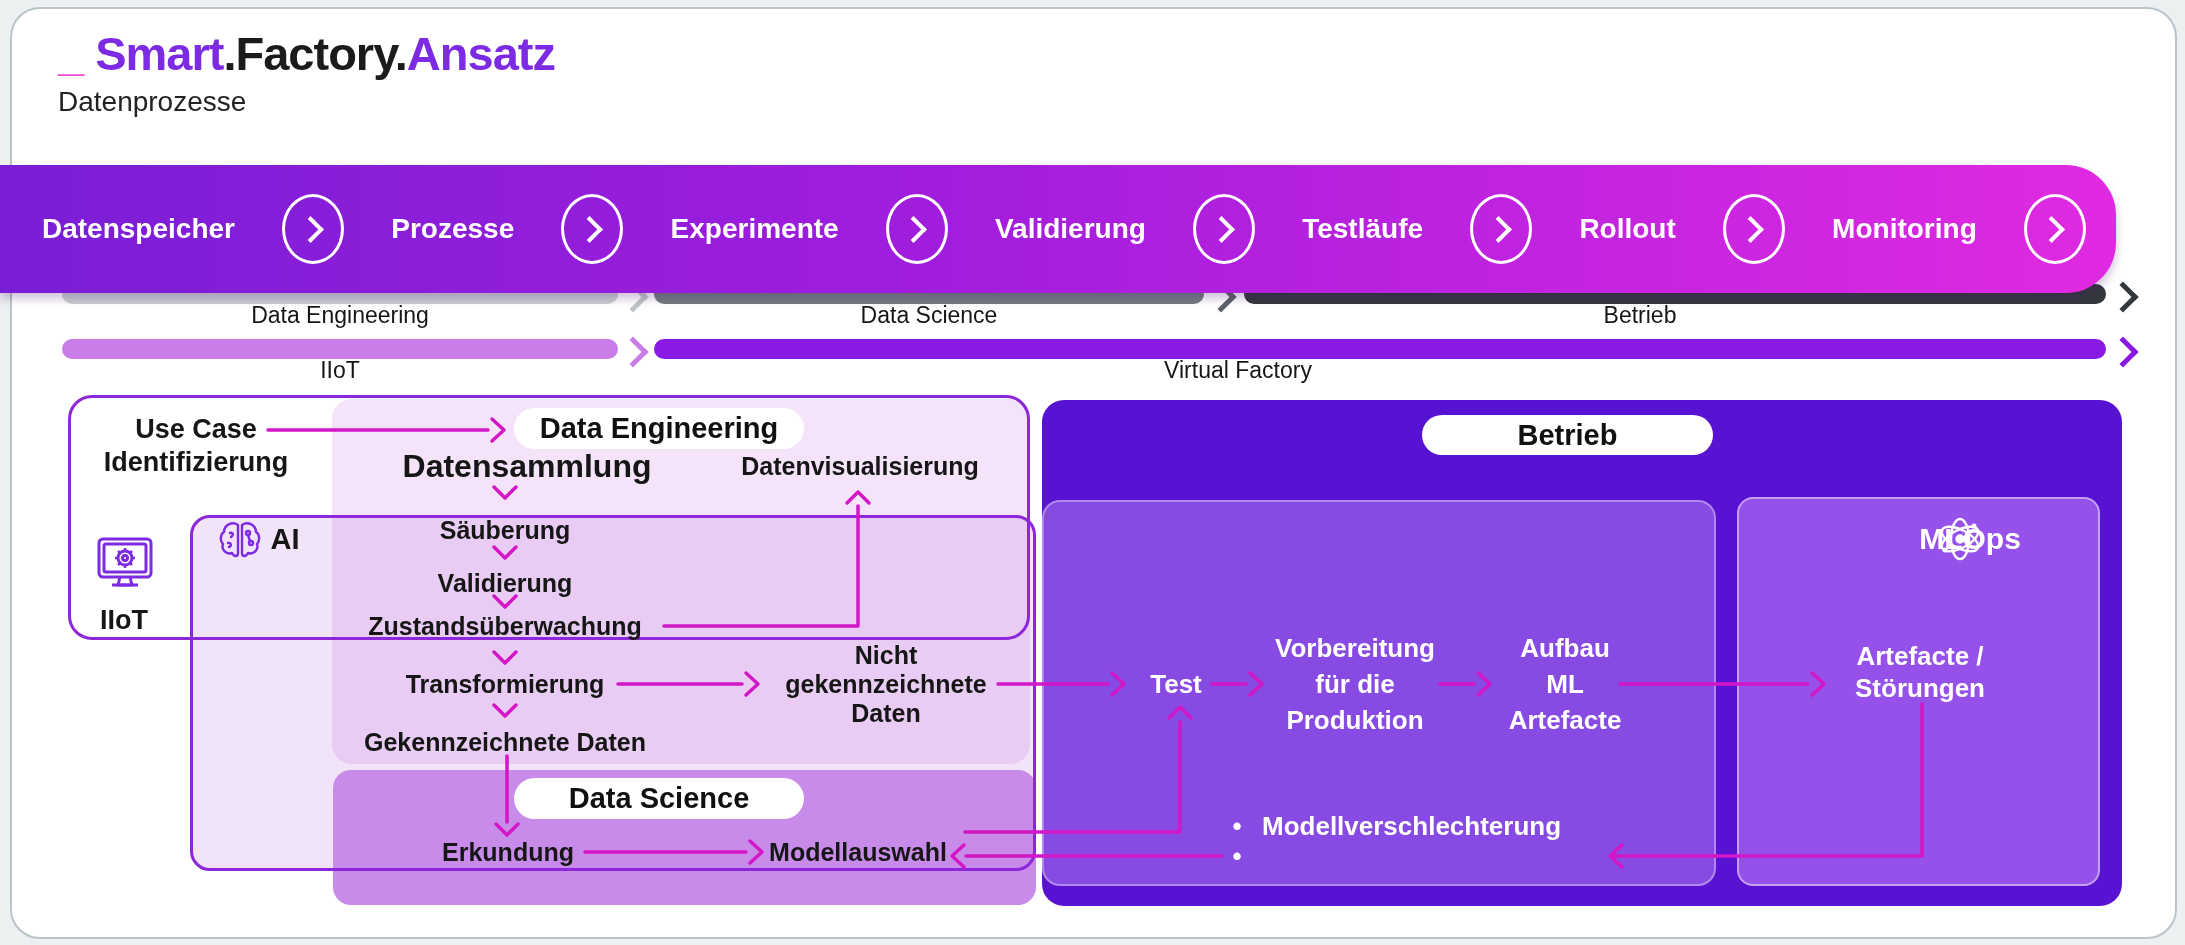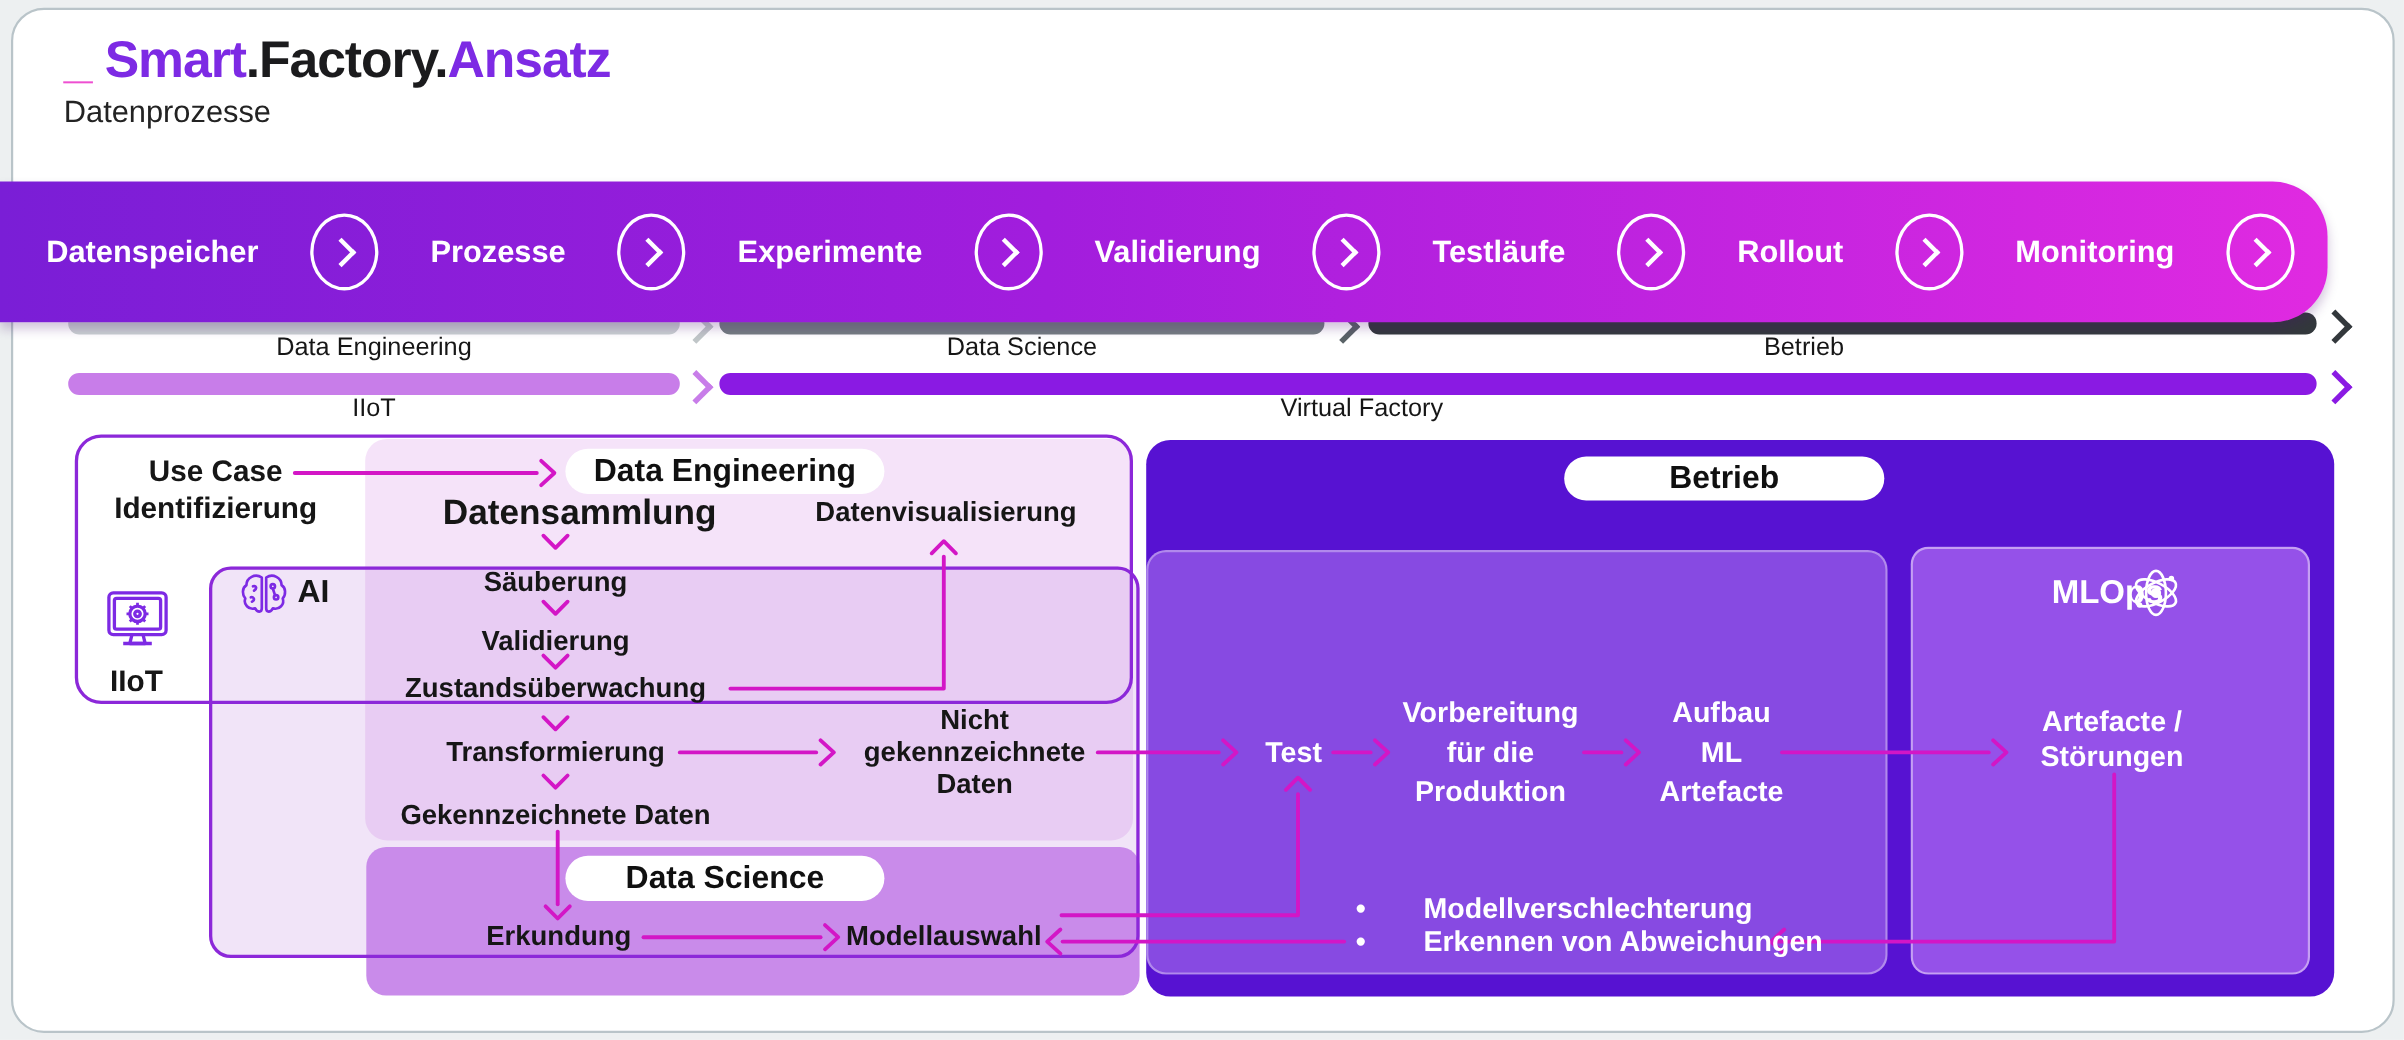--- a/index.html
+++ b/index.html
@@ -22,21 +22,21 @@
   .chev{width:15px;height:15px;border-top:4.5px solid #fff;border-right:4.5px solid #fff;
         transform:rotate(45deg);margin-left:-6px;}
   
   .seg{position:absolute;height:20px;border-radius:10px;}
   .sep{position:absolute;width:17px;height:17px;border-top:5px solid #000;border-right:5px solid #000;transform:rotate(45deg);}
   .bar-label{position:absolute;transform:translateX(-50%);font-size:23px;font-weight:500;color:#161616;white-space:nowrap;}
   
   .abs{position:absolute;}
   .box{position:absolute;box-sizing:border-box;}
   .lbl{position:absolute;transform:translate(-50%,-50%);white-space:nowrap;font-weight:800;color:#161616;}
-  .lbl.left{transform:translate(0,-50%);margin-left:32px;}
+  .lbl.left{transform:translate(0,-50%);}
   .w{color:#ffffff;}
   .pill{position:absolute;background:#fff;border-radius:24px;display:flex;align-items:center;justify-content:center;
         font-size:29px;font-weight:800;color:#101010;z-index:6;}
   svg.overlay{position:absolute;left:0;top:0;z-index:7;pointer-events:none;}
   .txt{z-index:8;}
 </style>
 </head>
 <body>
 
 <div class="stage">
@@ -194,21 +194,21 @@
       <circle cx="24" cy="23" r="3.5" fill="#ffffff"></circle>
       <circle cx="38" cy="10" r="2.5" fill="#ffffff" stroke="none"></circle>
       <circle cx="9" cy="34" r="2.5" fill="#ffffff" stroke="none"></circle>
     </g>
   </svg>
 
   <div class="lbl txt" style="left:196px;top:429px;font-size:27px;">Use Case</div>
   <div class="lbl txt" style="left:196px;top:462px;font-size:27px;">Identifizierung</div>
   <div class="lbl txt" style="left:124px;top:620px;font-size:27px;">IIoT</div>
   <div class="lbl txt" style="left:285px;top:539px;font-size:29px;">AI</div>
-  <div class="lbl txt w" style="left:1916px;top:539px;font-size:30px;">MLOps</div>
+  <div class="lbl txt w" style="left:1970px;top:539px;font-size:30px;">MLOps</div>
 
   <div class="lbl txt" style="left:505px;top:466px;font-size:32px;margin-left:22px;">Datensammlung</div>
   <div class="lbl txt" style="left:505px;top:530px;font-size:25px;">Säuberung</div>
   <div class="lbl txt" style="left:505px;top:583px;font-size:25px;">Validierung</div>
   <div class="lbl txt" style="left:505px;top:626px;font-size:25px;">Zustandsüberwachung</div>
   <div class="lbl txt" style="left:505px;top:684px;font-size:25px;">Transformierung</div>
   <div class="lbl txt" style="left:505px;top:742px;font-size:25px;">Gekennzeichnete Daten</div>
   <div class="lbl txt" style="left:860px;top:466px;font-size:25px;">Datenvisualisierung</div>
 
   <div class="lbl txt" style="left:886px;top:655px;font-size:25px;">Nicht</div>
@@ -224,14 +224,13 @@
   <div class="lbl txt w" style="left:1355px;top:720px;font-size:26px;">Produktion</div>
   <div class="lbl txt w" style="left:1565px;top:648px;font-size:26px;">Aufbau</div>
   <div class="lbl txt w" style="left:1565px;top:684px;font-size:26px;">ML</div>
   <div class="lbl txt w" style="left:1565px;top:720px;font-size:26px;">Artefacte</div>
   <div class="lbl txt w" style="left:1920px;top:656px;font-size:26px;">Artefacte /</div>
   <div class="lbl txt w" style="left:1920px;top:688px;font-size:26px;">Störungen</div>
 
   <div class="lbl txt w" style="left:1237px;top:826px;font-size:26px;">•</div>
   <div class="lbl txt w left" style="left:1262px;top:826px;font-size:26px;">Modellverschlechterung</div>
   <div class="lbl txt w" style="left:1237px;top:856px;font-size:26px;">•</div>
-  <div class="lbl txt w left" style="left:1262px;top:856px;font-size:26px;">Erkennen von Abweichungen</div>
 </div>
 
 </body></html>

